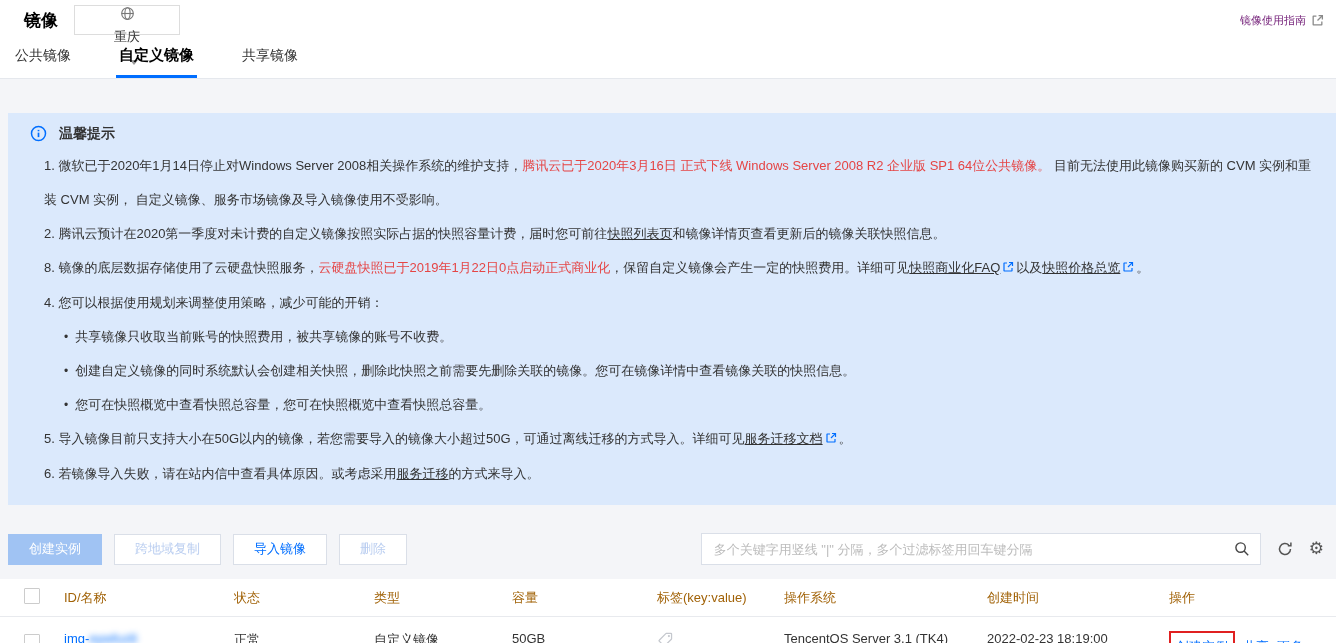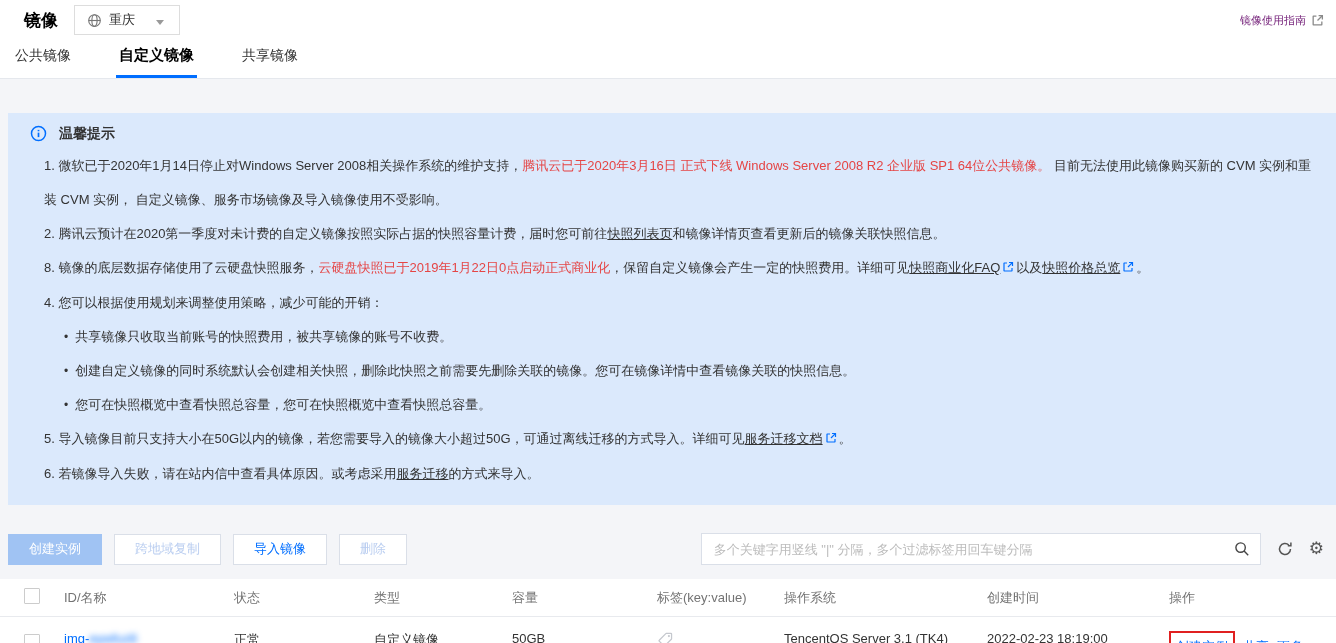--- a/index.html
+++ b/index.html
@@ -23,20 +23,21 @@
     margin-left: 16px;
     height: 30px;
     border: 1px solid #ddd;
     background: #fff;
     display: flex;
     align-items: center;
     padding: 0 12px;
     gap: 7px;
     cursor: pointer;
     min-width: 106px;
+    flex-direction: column;
   }
   .region-select .caret { margin-left: 14px; }
   .caret-down {
     width: 0; height: 0; display: inline-block;
     border-left: 4px solid transparent;
     border-right: 4px solid transparent;
     border-top: 5px solid #999;
   }
   .topbar-right { margin-left: auto; display: flex; align-items: center; gap: 5px; cursor: pointer; }
   .topbar-right span { color: #701a75; font-size: 11px; }
@@ -120,21 +121,21 @@
   .gear-glyph { font-size: 17px; line-height: 16px; color: #555; }
   
   .table { margin: 14px 0 0 0; background: #fff; }
   .t-row {
     display: grid;
     grid-template-columns: 40px 170px 140px 138px 145px 127px 203px 182px 1fr;
     align-items: center;
     padding: 0 16px 0 24px;
   }
   .t-head { height: 38px; border-bottom: 1px solid #e8eaee; color: #888; font-size: 13px; }
-  .t-head .cell { color: #737373; }
+  .t-head .cell { color: #a16207; }
   .t-body { min-height: 70px; align-items: start; padding-top: 14px; }
   .cell { font-size: 13px; color: #333; }
   .checkbox {
     width: 16px; height: 16px;
     border: 1px solid #ccc; border-radius: 1px;
     background: #fff; display: inline-block; cursor: pointer;
   }
   .id-link { color: #006eff; cursor: pointer; }
   .blurred { filter: blur(3px); user-select: none; }
   .name-sub { color: #9b9b9b; font-size: 12px; margin-top: 7px; filter: blur(3px); user-select: none; }

